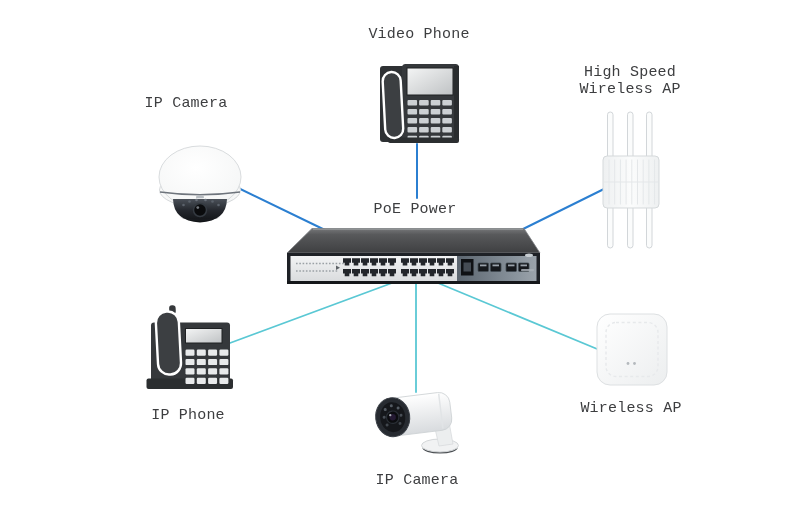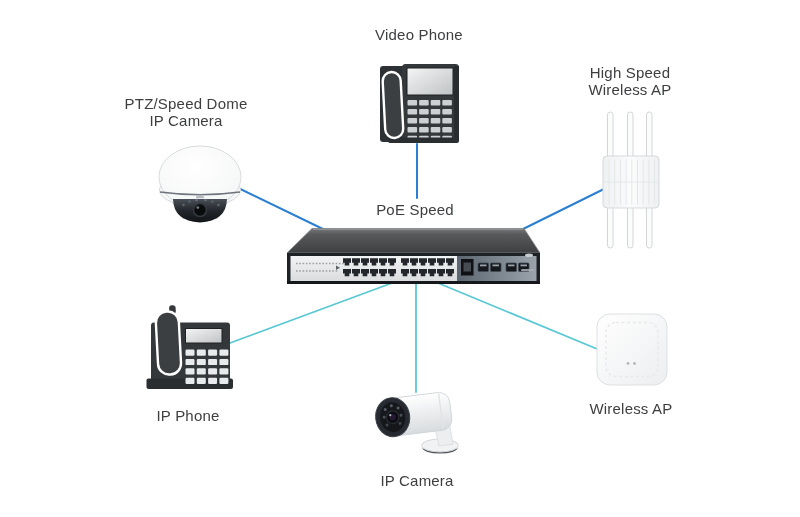--- a/index.html
+++ b/index.html
@@ -1,18 +1,18 @@
 <!DOCTYPE html>
 <html><head>
 <meta charset="utf-8">
 <style>
   html,body{margin:0;padding:0;background:#ffffff;}
   .canvas{
     position:relative;width:800px;height:517px;background:#ffffff;
-    font-family:Liberation Sans, sans-serif;overflow:hidden;
+    font-family:Liberation Mono, monospace;overflow:hidden;
   }
   .canvas svg{position:absolute;left:0;top:0;}
   .lbl{
     position:absolute;transform:translateX(-50%);
     color:#3d3e40;font-size:15px;line-height:17px;text-align:center;
     white-space:nowrap;letter-spacing:0.2px;
   }
   .lbl span{display:block;}
 </style>
 </head>
@@ -266,31 +266,30 @@
       <circle cx="628" cy="363.5" r="1.4" fill="#b4b9bd"></circle>
       <circle cx="634.5" cy="363.5" r="1.4" fill="#b4b9bd"></circle>
     </g>
   </svg>
 
   <div class="lbl" style="left:419px;top:26px;">
     <span>Video Phone</span>
   </div>
 
   <div class="lbl" style="left:186px;top:95px;">
-    <span>PTZ/Speed Dome</span>
     <span>IP Camera</span>
   </div>
 
   <div class="lbl" style="left:630px;top:64px;">
     <span>High Speed</span>
     <span>Wireless AP</span>
   </div>
 
   <div class="lbl" style="left:415px;top:201px;">
-    <span>PoE Speed</span>
+    <span>PoE Power</span>
   </div>
 
   <div class="lbl" style="left:188px;top:407px;">
     <span>IP Phone</span>
   </div>
 
   <div class="lbl" style="left:417px;top:472px;">
     <span>IP Camera</span>
   </div>
 

